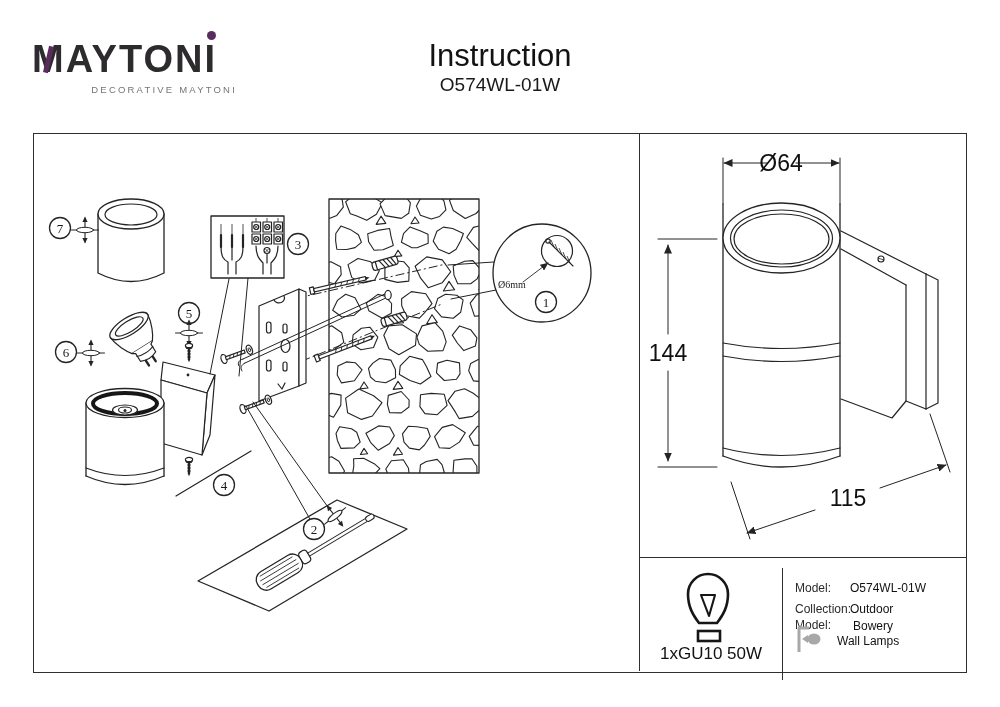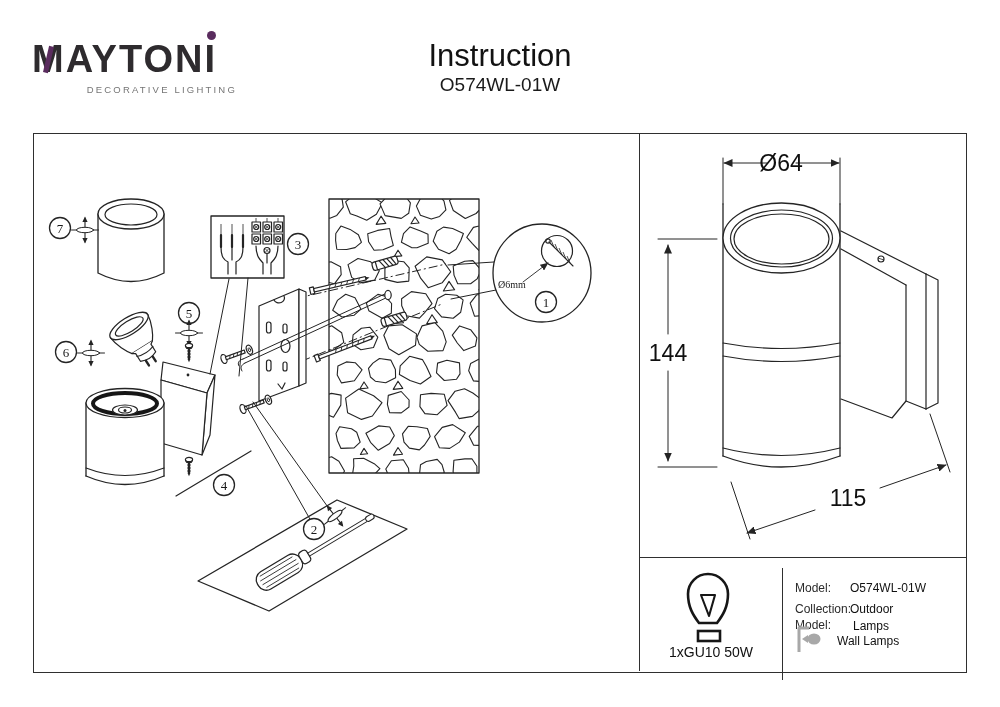--- a/index.html
+++ b/index.html
@@ -13,21 +13,21 @@
   .title{left:330px;top:38px;width:340px;text-align:center;font-size:31px;font-weight:400;color:#121212;position:absolute;}
   .subtitle{left:330px;top:74px;width:340px;text-align:center;font-size:19px;color:#1a1a1a;position:absolute;}
   
   .main-box{left:33px;top:133px;width:934px;height:540px;border:1.6px solid #2f2f2f;position:absolute;box-sizing:border-box;}
   .right-panel{position:absolute;left:605px;top:0;width:327px;height:537px;border-left:1.6px solid #2f2f2f;box-sizing:border-box;}
   .spec-row{position:absolute;left:0;top:423px;width:327px;height:114px;border-top:1.6px solid #2f2f2f;box-sizing:border-box;}
   .bulb-cell{position:absolute;left:0;top:0;width:142px;height:112px;}
   .info-cell{position:absolute;left:142px;top:10px;width:184px;height:112px;border-left:1.6px solid #2f2f2f;box-sizing:border-box;font-size:12px;}
   .info-cell .lbl{color:#2a2a2a;}
   .info-cell .val{color:#111;}
-  .bulb-label{position:absolute;left:0;top:86px;width:142px;text-align:center;font-size:14px;color:#111;}
+  .bulb-label{position:absolute;left:0;top:86px;width:142px;text-align:center;font-size:17px;color:#111;}
   
   .ln{stroke:#242424;stroke-width:1.2;fill:none;stroke-linejoin:round;stroke-linecap:round;}
   .lnf{stroke:#242424;stroke-width:1.2;fill:#fff;stroke-linejoin:round;stroke-linecap:round;}
   .fillw{fill:#fff;stroke:none;}
   .thin{stroke:#242424;stroke-width:0.8;fill:none;}
   .thick{stroke:#242424;stroke-width:2.4;fill:none;stroke-linecap:round;}
   .dark{fill:#242424;stroke:none;}
   .dashdot{stroke:#242424;stroke-width:1;fill:none;stroke-dasharray:9 3 2 3;}
   .stone{fill:#fff;stroke:#242424;stroke-width:1.1;stroke-linejoin:round;}
   .numtxt{font-family:"Liberation Serif",serif;font-size:13px;fill:#1a1a1a;}
@@ -36,21 +36,21 @@
   svg text{font-family:"Liberation Sans",sans-serif;}
 </style>
 </head>
 <body>
 
 <div class="logo">
   <span>MAYTONI</span>
   <span class="maccent accent-bg" style="background: rgb(90, 44, 94);"></span>
   <span class="idot accent-bg" style="background: rgb(90, 44, 94);"></span>
 </div>
-<div class="tagline">DECORATIVE LIGHTING</div>
+<div class="tagline">DECORATIVE MAYTONI</div>
 <div class="title">Instruction</div>
 <div class="subtitle">O574WL-01W</div>
 
 <div class="main-box">
 
   <svg width="605" height="537" viewBox="0 0 605 537" style="position:absolute;left:0;top:0;">
     <defs>
       <clipPath id="wclip">
           <rect x="295" y="65" width="150" height="274"></rect>
         </clipPath>
@@ -400,21 +400,21 @@
           <rect x="58" y="73" width="22" height="10" fill="none" stroke="#161616" stroke-width="2.6"></rect>
         </svg>
         <div class="bulb-label">1xGU10 50W</div>
       </div>
       <div class="info-cell">
         <div class="abs lbl" style="left:12px;top:13px;">Model:</div>
         <div class="abs val" style="left:67px;top:13px;">O574WL-01W</div>
         <div class="abs lbl" style="left:12px;top:34px;">Collection:</div>
         <div class="abs val" style="left:67px;top:34px;">Outdoor</div>
         <div class="abs lbl" style="left:12px;top:50px;">Model:</div>
-        <div class="abs val" style="left:70px;top:51px;">Lamps</div>
+        <div class="abs val" style="left:70px;top:51px;">Bowery</div>
         <div class="abs val" style="left:54px;top:66px;">Wall Lamps</div>
         <svg class="abs" style="left:10px;top:56px;" width="40" height="30" viewBox="0 0 40 30">
           <path d="M16,4 H6 V28" fill="none" stroke="#a8a8a8" stroke-width="3" stroke-linejoin="round"></path>
           <polygon points="9,15 15,11 15,19" fill="#a8a8a8"></polygon>
           <ellipse cx="21" cy="15" rx="6.5" ry="5.5" fill="#a8a8a8"></ellipse>
         </svg>
       </div>
     </div>
   </div>
 </div>

